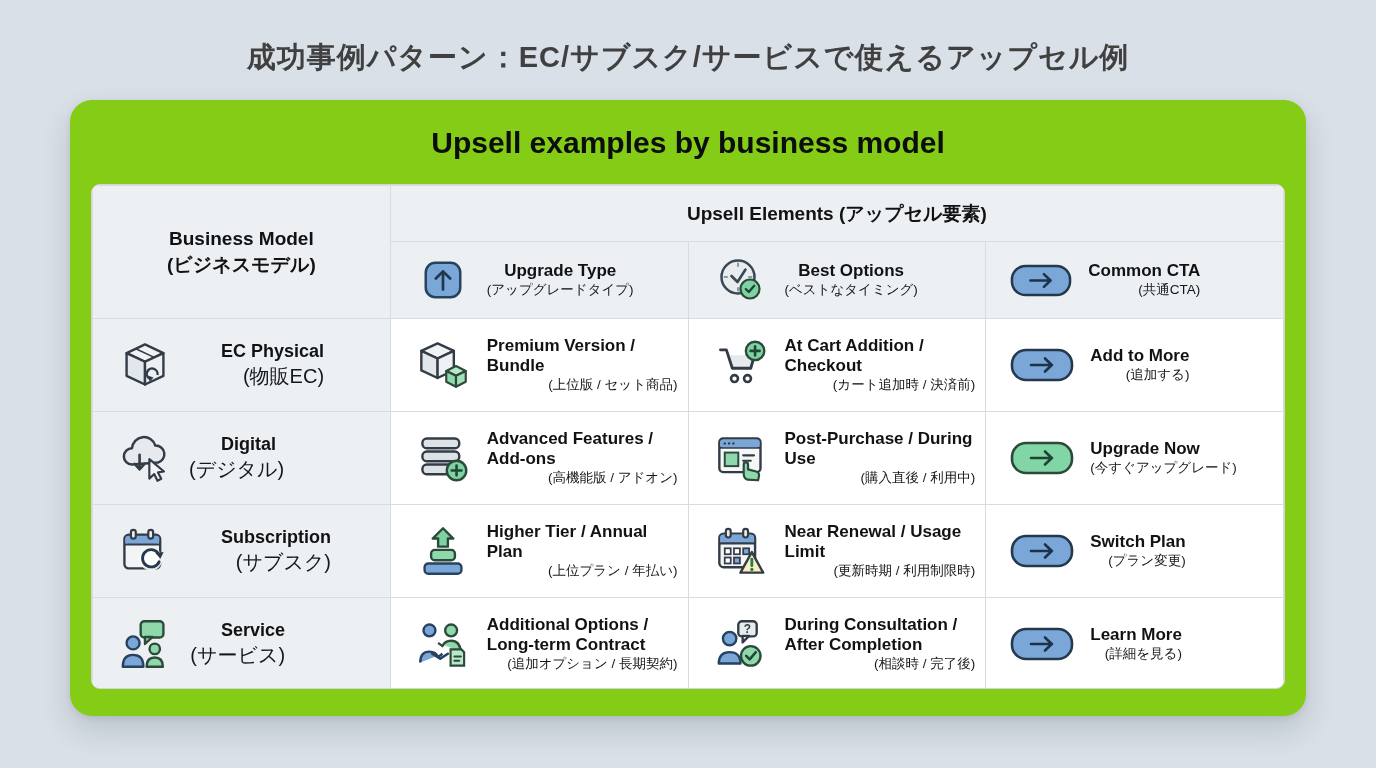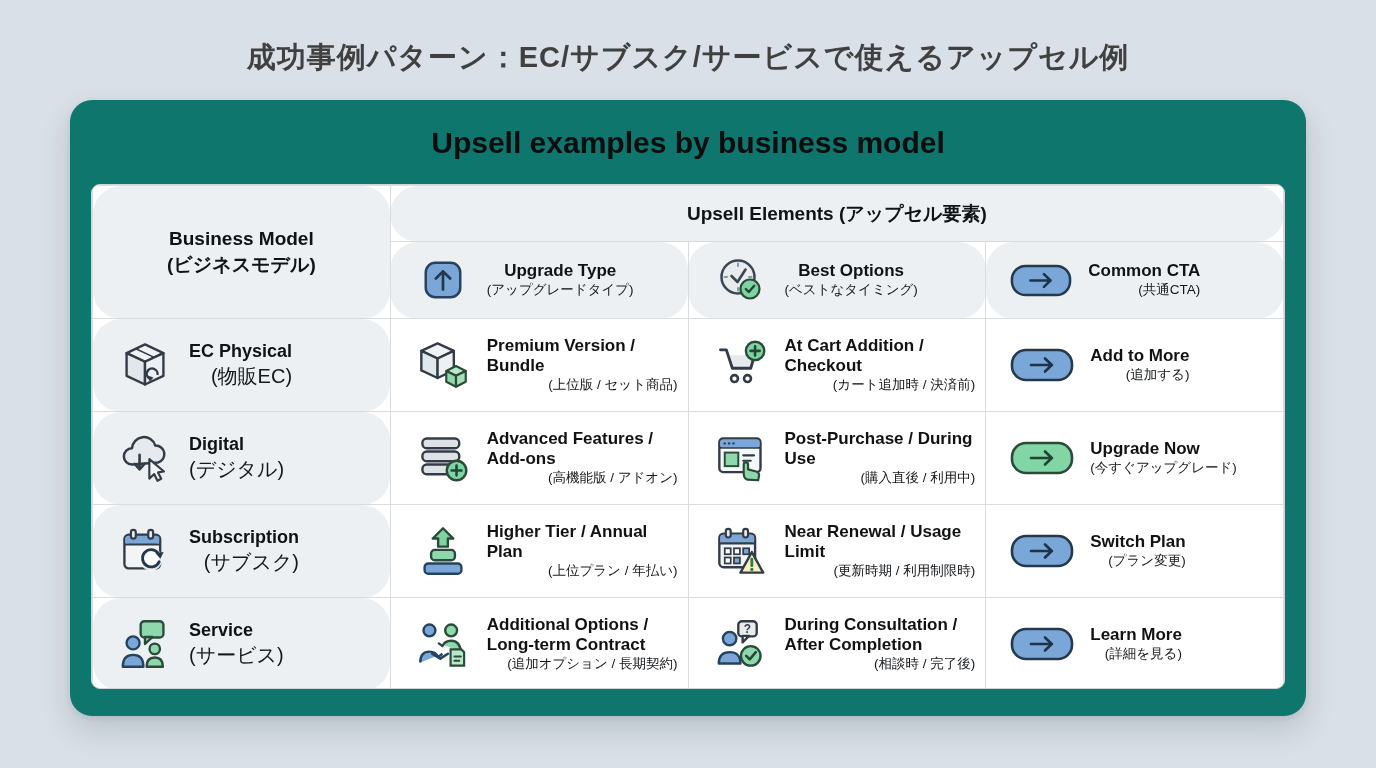--- a/index.html
+++ b/index.html
@@ -11,48 +11,48 @@
     position:relative;
     overflow:hidden;
   }
   .page-title {
     position:absolute; top:38px; left:0; width:100%;
     text-align:center; font-size:29px; font-weight:bold; letter-spacing:1px;
     color:#404040;
   }
   .card {
     position:absolute; left:70px; top:100px; width:1236px; height:616px;
-    background:#0f766e; border-radius:22px;
+    background:#84cc16; border-radius:22px;
     box-shadow:0 14px 30px rgba(25,35,55,.16), 0 2px 6px rgba(25,35,55,.08);
   }
   .card-title {
     position:absolute; top:26px; left:0; width:100%;
     text-align:center; font-size:30px; font-weight:bold; color:#0b0d0f;
   }
   .table-wrap {
     position:absolute; left:21px; top:84px; width:1194px; height:505px;
     border:1px solid #d1d6db; border-radius:9px; overflow:hidden; background:#fff;
   }
   table { width:100%; height:100%; border-collapse:collapse; table-layout:fixed; }
   th, td { border:1px solid #d8dce1; padding:0; vertical-align:middle; }
-  .hdr-bg { background:#edf0f3;border-radius:28px; }
+  .hdr-bg { background:#edf0f3; }
   tr.hrow1 { height:56px; }
   tr.hrow2 { height:77px;padding-left:20px; }
   tr.brow  { height:93px; }
   .center-head { text-align:center; font-size:19px; font-weight:bold; line-height:1.35; }
   .cell {
     display:flex; align-items:center; gap:16px;
     padding:6px 10px 6px 24px; height:100%;
   }
   .icon-box { flex:0 0 56px; display:flex; align-items:center; justify-content:center; }
   .icon-box svg { display:block; }
   .txt { display:flex; flex-direction:column; justify-content:center; }
   .t-en  { font-size:17px; font-weight:bold; line-height:1.18; color:#101214; }
   .t-jp  { font-size:13.5px; font-weight:normal; line-height:1.3; color:#15181b;text-align:right; }
-  .model-cell .t-en { font-size:18px; }
+  .model-cell .t-en { font-size:18px;margin-left:32px; }
   .model-cell .t-jp { font-size:20px; }
   .cta-blue  { color:#7aa6d8; --pill-stroke:#25394d; --pill-arrow:#1d3349; }
   .cta-green { color:#82d5a4; --pill-stroke:#2c4a3a; --pill-arrow:#1f4431; }
   .svgdefs { position:absolute; width:0; height:0; overflow:hidden; }
 </style>
 </head>
 <body>
 
 <svg class="svgdefs" aria-hidden="true">
   <defs>

